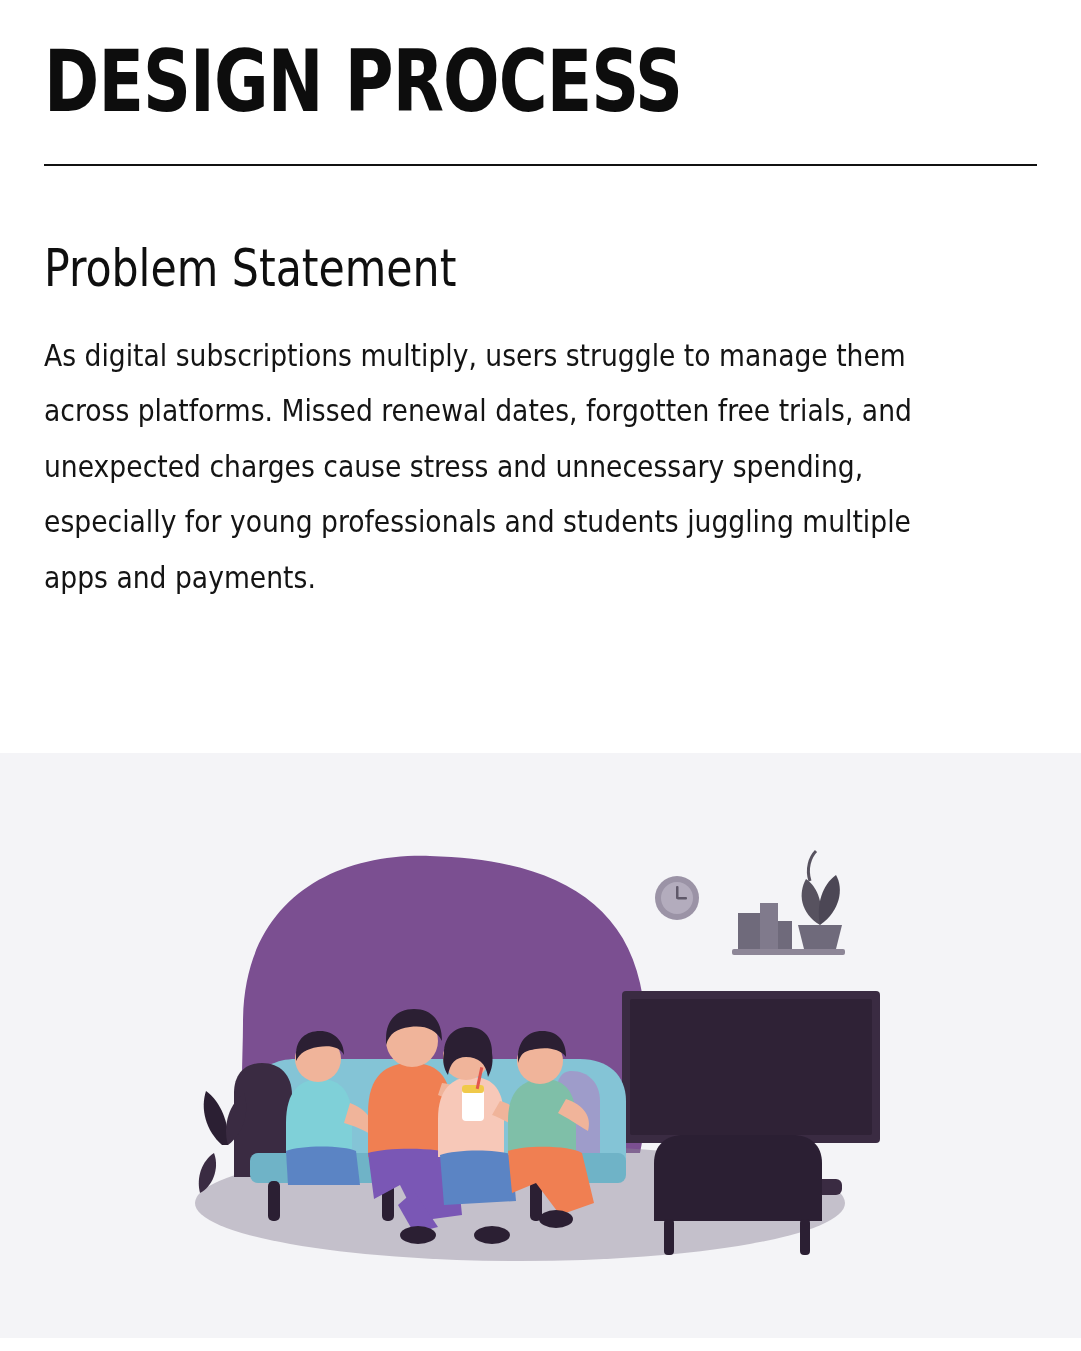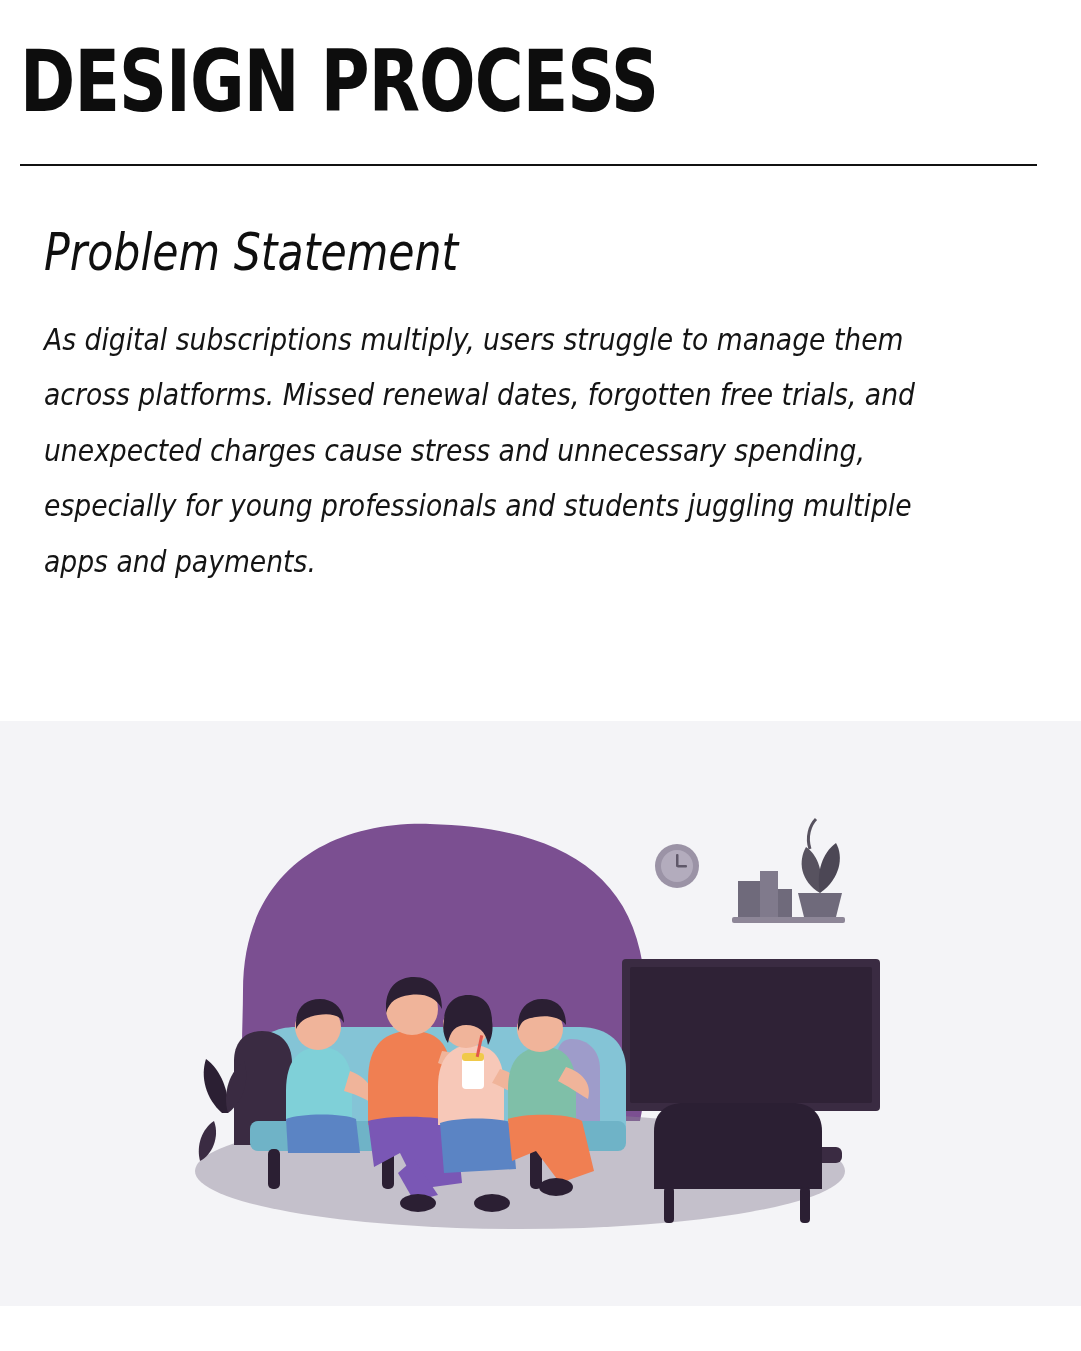--- a/index.html
+++ b/index.html
@@ -20,21 +20,21 @@
   .page {
     width: 1081px;
     height: 1351px;
     position: relative;
     display: flex;
     flex-direction: column;
   }
 
   
   .header {
-    padding: 38px 44px 0 20px;
+    padding: 38px 44px 0 44px;
   }
   .header-title {
     font-family: "Liberation Sans Narrow", "DejaVu Sans Condensed", "Liberation Sans", sans-serif;
     font-weight: bold;
     font-size: 86px;
     line-height: 1.0;
     letter-spacing: -1px;
     color: #0d0d0d;
     margin: 0;
     transform: scaleX(0.86);
@@ -42,22 +42,21 @@
     white-space: nowrap;
   }
   .header-rule {
     margin-top: 40px;
     border-top: 2px solid #111111;
     width: 100%;
   }
 
   
   .section {
-    padding: 0 44px;
-    font-style: italic;
+    padding: 16px 44px;
   }
   .section-heading {
     font-family: "Liberation Sans Narrow", "DejaVu Sans Condensed", "Liberation Sans", sans-serif;
     font-weight: normal;
     font-size: 51px;
     line-height: 1.05;
     color: #0f0f0f;
     margin: 60px 0 0 0;
     transform: scaleX(0.93);
     transform-origin: left center;

